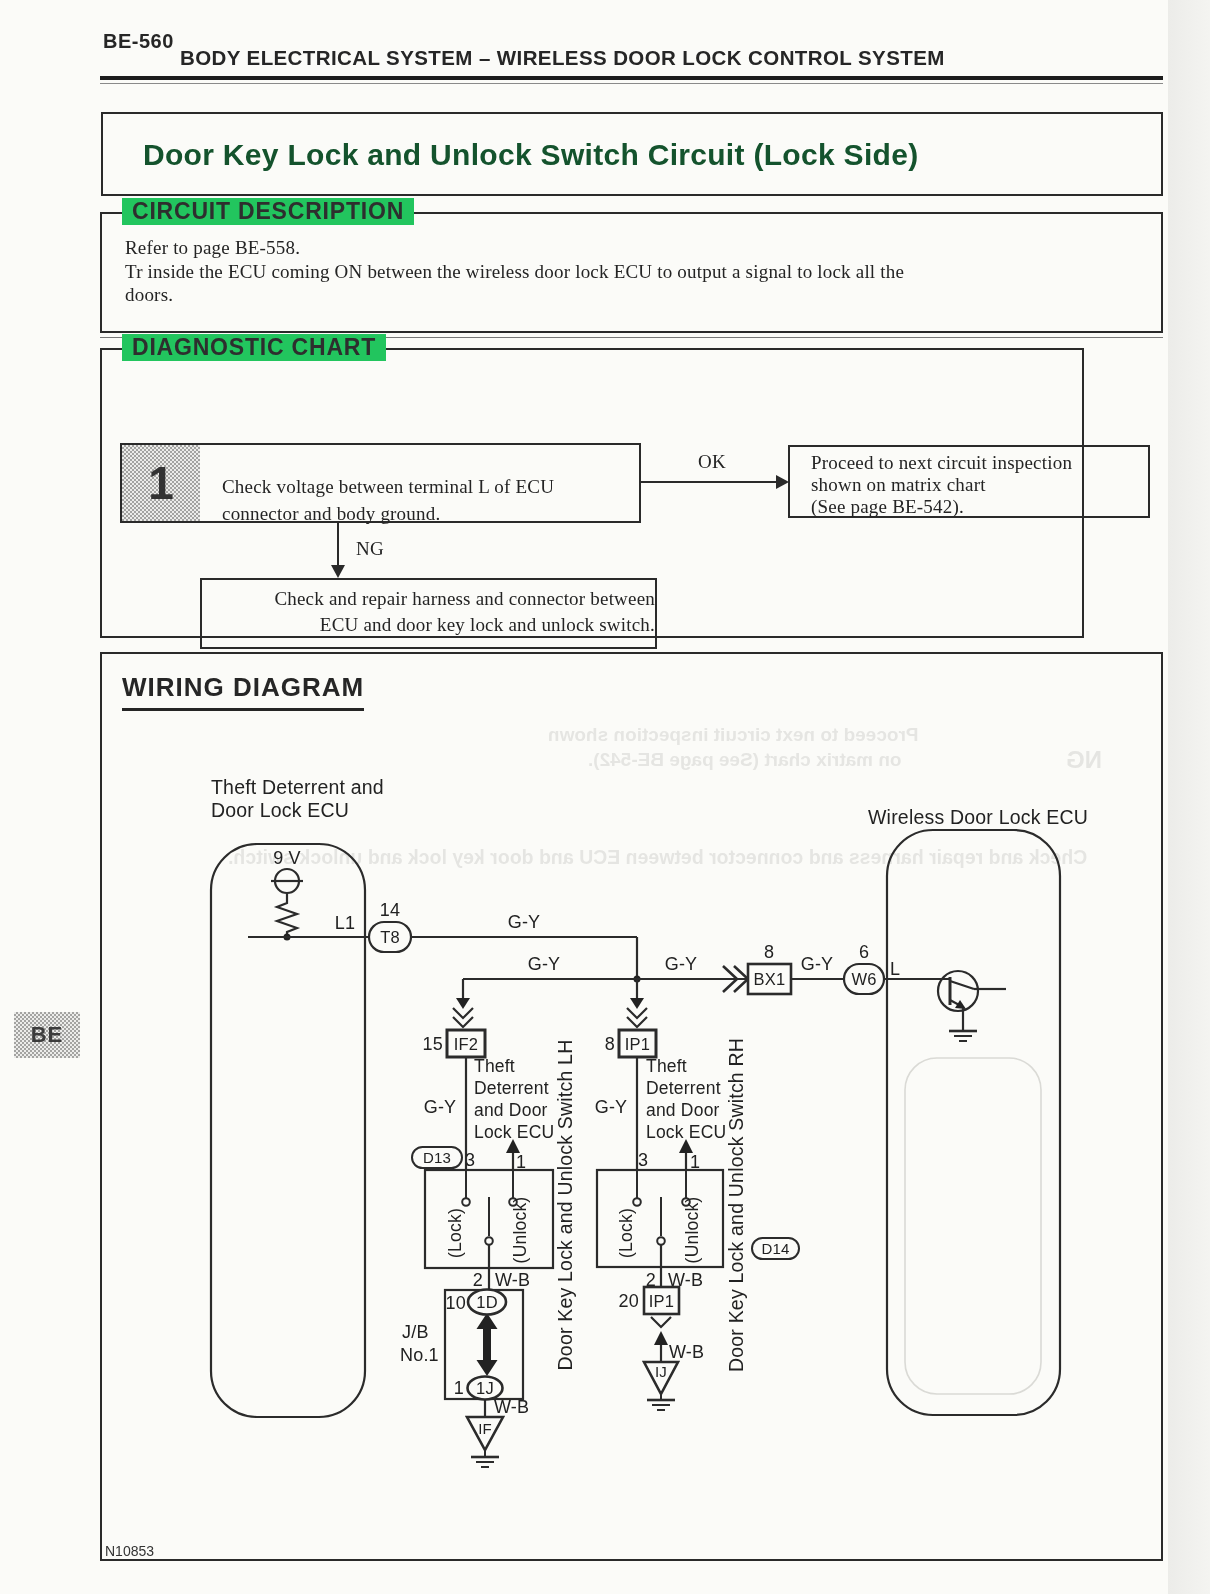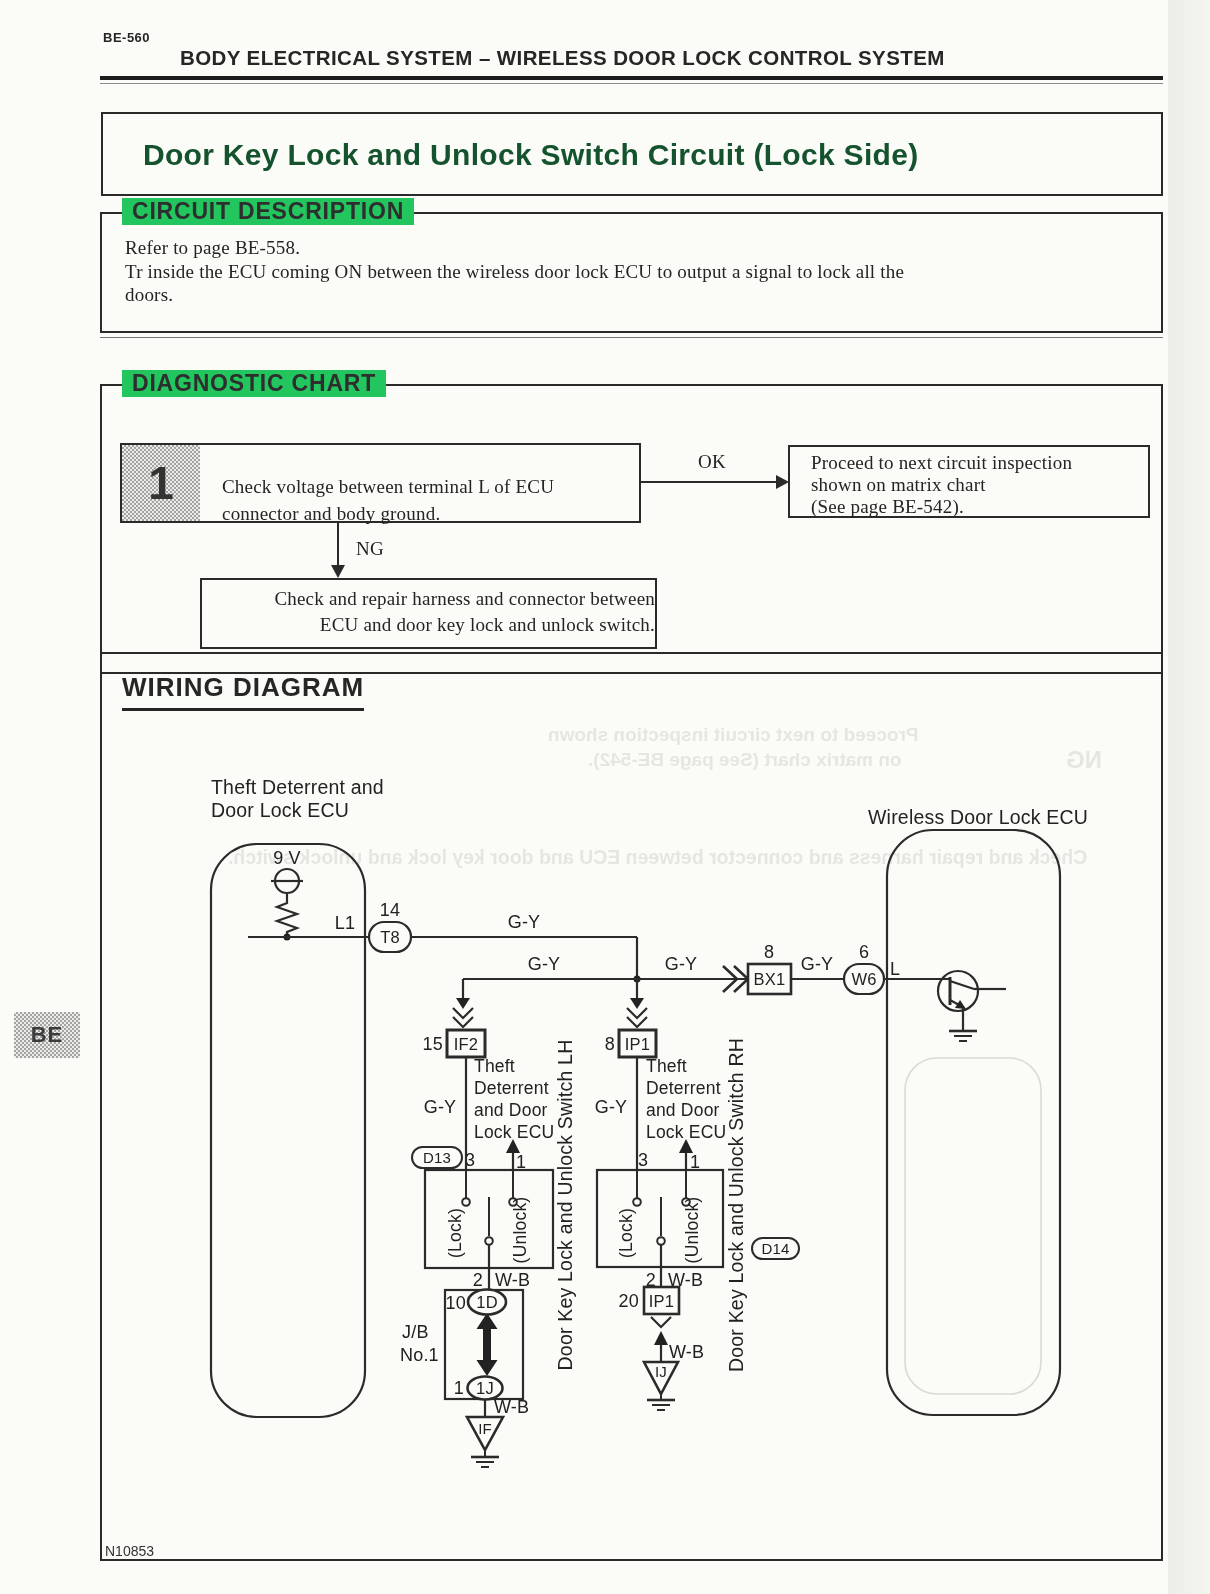--- a/index.html
+++ b/index.html
@@ -31,40 +31,40 @@
   svg .thin{stroke:#2b2b2b;stroke-width:2;fill:none;}
   svg .fp{fill:#fbfbf8;}
   svg .solid{fill:#222;stroke:none;}
   svg .ghostline{stroke:#b9b9b3;stroke-width:1.6;fill:none;opacity:.5;}
 </style>
 </head>
 <body>
 
 <div class="page">
 
-  <div class="abs b" style="left:103px;top:30px;font-size:13px;letter-spacing:.5px;">BE-560</div>
+  <div class="abs b" style="left:103px;top:30px;font-size:20px;letter-spacing:.5px;">BE-560</div>
   <div class="abs b" style="left:180px;top:46px;width:880px;text-align:left;font-size:20.5px;letter-spacing:.4px;">BODY ELECTRICAL SYSTEM – WIRELESS DOOR LOCK CONTROL SYSTEM</div>
   <div class="rule" style="left:100px;top:76px;width:1063px;height:3.5px;"></div>
   <div class="rule" style="left:100px;top:83px;width:1063px;height:1.2px;background:#8a8a8a;"></div>
 
   <div class="box" style="left:101px;top:112px;width:1062px;height:84px;border-width:2.6px;">
     <div class="abs b" style="left:40px;top:24px;font-size:30px;letter-spacing:.3px;color:#14532d;">Door Key Lock and Unlock Switch Circuit (Lock Side)</div>
   </div>
 
   <div class="box" style="left:100px;top:212px;width:1063px;height:121px;">
     <div class="fieldset-head">CIRCUIT DESCRIPTION</div>
     <div class="abs bodytext" style="left:23px;top:22px;width:1015px;">
       <div>Refer to page BE-558.</div>
       <div>Tr inside the ECU coming ON between the wireless door lock ECU to output a signal to lock all the</div>
       <div>doors.</div>
     </div>
   </div>
   <div class="rule" style="left:100px;top:337px;width:1063px;height:1px;background:#777;"></div>
 
-  <div class="box" style="left:100px;top:384px;width:1063px;height:290px;">
+  <div class="box" style="left:100px;top:348px;width:984px;height:290px;">
     <div class="fieldset-head">DIAGNOSTIC CHART</div>
   </div>
 
   <div class="box" style="left:120px;top:443px;width:521px;height:80px;display:flex;">
     <div class="checker" style="width:78px;height:100%;display:flex;align-items:center;justify-content:center;">
       <span class="b" style="font-size:46px;color:#333;">1</span>
     </div>
     <div class="bodytext" style="padding:28px 0 0 22px;line-height:27px;">
       <div>Check voltage between terminal L of ECU</div>
       <div>connector and body ground.</div>

